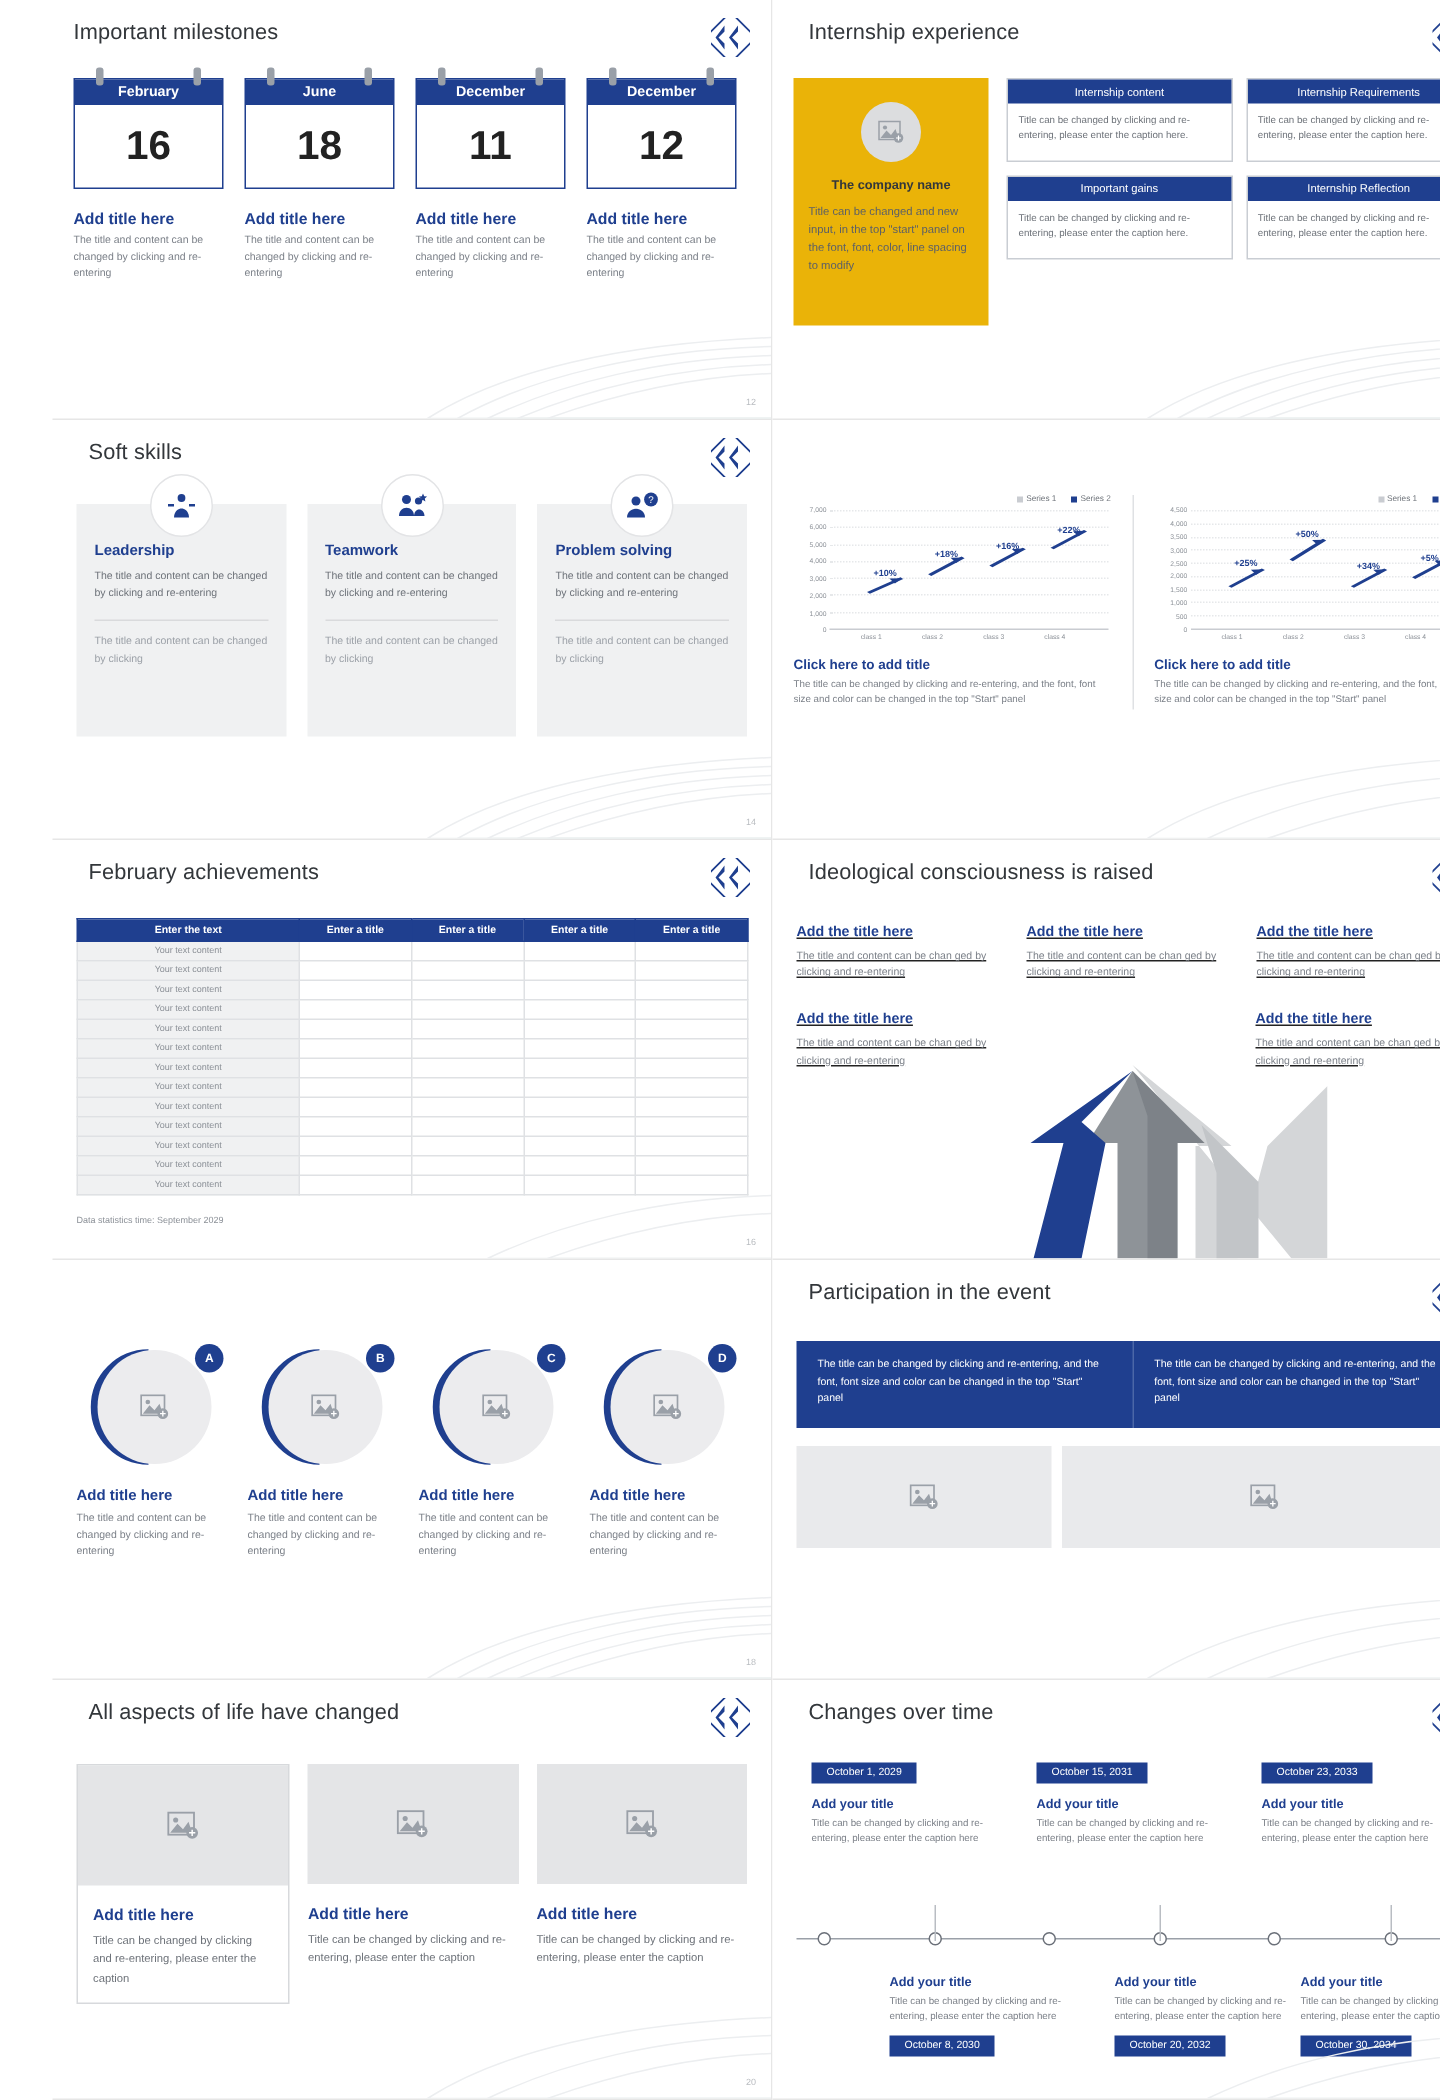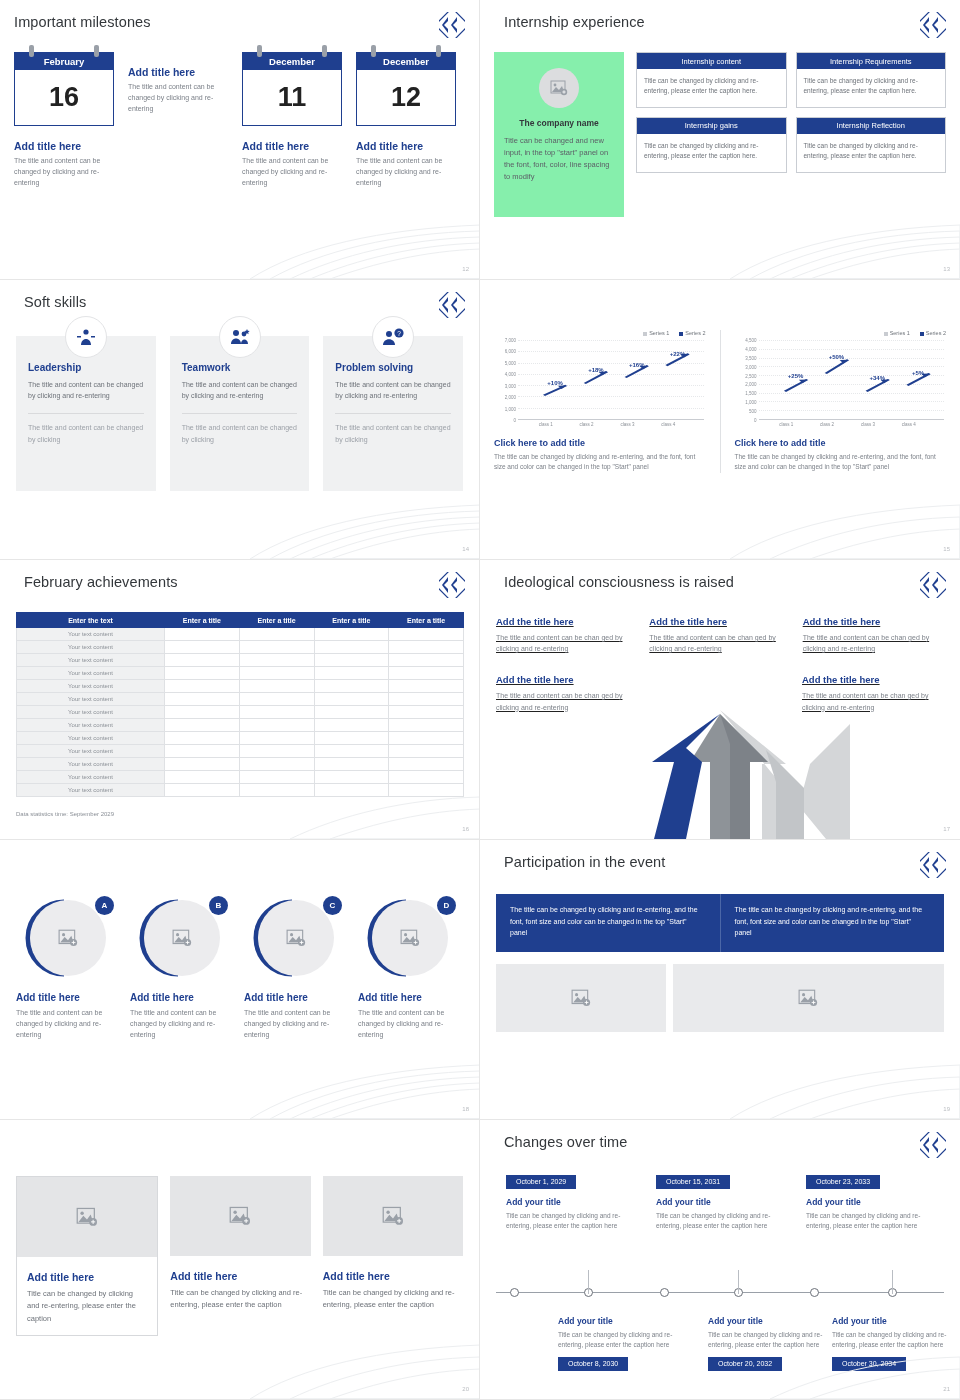--- a/index.html
+++ b/index.html
@@ -1,19 +1,19 @@
 <!DOCTYPE html>
 <html><head>
 <meta charset="utf-8">
 <style>
   * { box-sizing: border-box; }
   html, body { margin:0; padding:0; background:#ffffff; }
   body { width:960px; height:1400px; font-family:"Liberation Sans", sans-serif; color:#222; }
 
-  .sheet { width:960px; height:1232px; display:grid; grid-template-columns:480px 480px; grid-template-rows:repeat(5, 280px); }
+  .sheet { width:960px; height:1232px; display:grid; grid-template-columns:480px 480px; grid-template-rows:repeat(5, 280px);padding-left:35px; }
 
   .slide { position:relative; overflow:hidden; background:#fff; border-right:1px solid #e6e6e6; border-bottom:1px solid #e6e6e6; }
   .slide:nth-child(2n) { border-right:none; }
 
   
   .s-head { position:absolute; top:14px; left:14px; right:14px; height:26px; }
   .s-title { font-size:14.5px; color:#33373b; letter-spacing:.1px; white-space:nowrap; }
   .s-title.with-bar { padding-left:10px; }
   .logo { position:absolute; right:0; top:-2px; width:26px; height:26px; }
 
@@ -29,21 +29,21 @@
   .cal { position:relative; border:1.6px solid #1f3f8f; background:#fff; width:100px; height:74px; }
   .cal-top { background:#1f3f8f; color:#fff; font-size:9.5px; font-weight:bold; text-align:center; height:17px; line-height:17px; }
   .cal-day { text-align:center; font-size:27px; font-weight:bold; color:#222; line-height:55px; }
   .ring { position:absolute; top:-8px; width:5px; height:12px; background:#9aa0a8; border-radius:2px; }
   .ring.l { left:14px; } .ring.r { right:14px; }
   .ms-title { margin-top:14px; font-size:10.5px; font-weight:bold; color:#1f3f8f; }
   .ms-text { margin-top:4px; font-size:7px; line-height:1.55; color:#7c8189; }
 
   
   .intern-wrap { position:absolute; top:52px; left:14px; right:14px; display:flex; gap:12px; }
-  .company-card { width:130px; height:165px; background:#86efac; padding:12px 10px; }
+  .company-card { width:130px; height:165px; background:#eab308; padding:12px 10px; }
   .ph-circle { width:40px; height:40px; border-radius:50%; background:#dcdddf; margin:4px auto 10px; display:flex; align-items:center; justify-content:center; }
   .company-name { text-align:center; font-size:8.5px; font-weight:bold; color:#33373b; }
   .company-text { margin-top:7px; font-size:7.5px; line-height:1.6; color:#5c6067; }
   .grid2 { flex:1; display:grid; grid-template-columns:1fr 1fr; gap:9px; align-content:start; }
   .ic-box { border:1px solid #c9cdd3; }
   .ic-head { background:#1f3f8f; color:#fff; font-size:7.5px; text-align:center; padding:3.5px 2px; }
   .ic-body { padding:7px 7px 10px; font-size:6.5px; line-height:1.6; color:#6d7279; }
 
   
   .skill-row { position:absolute; top:56px; left:16px; right:16px; display:flex; gap:14px; }
@@ -148,20 +148,26 @@
         <div class="cal">
           <span class="ring l"></span>
             <span class="ring r"></span>
           <div class="cal-top">February</div>
           <div class="cal-day">16</div>
         </div>
         <div class="ms-title">Add title here</div>
         <div class="ms-text">The title and content can be changed by clicking and re-entering</div>
       </div>
       <div class="cal-col">
+        <div class="cal">
+          <span class="ring l"></span>
+            <span class="ring r"></span>
+          <div class="cal-top">June</div>
+          <div class="cal-day">18</div>
+        </div>
         <div class="ms-title">Add title here</div>
         <div class="ms-text">The title and content can be changed by clicking and re-entering</div>
       </div>
       <div class="cal-col">
         <div class="cal">
           <span class="ring l"></span>
             <span class="ring r"></span>
           <div class="cal-top">December</div>
           <div class="cal-day">11</div>
         </div>
@@ -215,21 +221,21 @@
       <div class="grid2">
         <div class="ic-box">
           <div class="ic-head">Internship content</div>
           <div class="ic-body">Title can be changed by clicking and re-entering, please enter the caption here.</div>
         </div>
         <div class="ic-box">
           <div class="ic-head">Internship Requirements</div>
           <div class="ic-body">Title can be changed by clicking and re-entering, please enter the caption here.</div>
         </div>
         <div class="ic-box">
-          <div class="ic-head">Internship gains</div>
+          <div class="ic-head">Important gains</div>
           <div class="ic-body">Title can be changed by clicking and re-entering, please enter the caption here.</div>
         </div>
         <div class="ic-box">
           <div class="ic-head">Internship Reflection</div>
           <div class="ic-body">Title can be changed by clicking and re-entering, please enter the caption here.</div>
         </div>
       </div>
     </div>
     <svg class="wave" viewBox="0 0 480 62" preserveAspectRatio="none">
       <path d="M250,62 C300,30 380,12 480,8 L480,62 Z" fill="none" stroke="#eceef0" stroke-width="1"></path>
@@ -748,20 +754,28 @@
     </div>
     <svg class="wave" viewBox="0 0 480 62" preserveAspectRatio="none">
       <path d="M250,62 C300,30 380,12 480,8 L480,62 Z" fill="none" stroke="#eceef0" stroke-width="1"></path>
       <path d="M290,62 C340,38 405,22 480,20 L480,62 Z" fill="none" stroke="#eceef0" stroke-width="1"></path>
       <path d="M330,62 C375,46 425,34 480,32 L480,62 Z" fill="none" stroke="#eceef0" stroke-width="1"></path>
     </svg>
     <div class="pgnum">19</div>
   </div>
 
   <div class="slide">
+    <div class="s-head">
+      <div class="s-title with-bar">All aspects of life have changed</div>
+      <svg class="logo" viewBox="0 0 26 26">
+          <path d="M3 13 L9 5 L9 9 L5 13 L9 17 L9 21 Z" fill="#1f3f8f"></path>
+          <path d="M12 13 L18 5 L18 9 L14 13 L18 17 L18 21 Z" fill="#1f3f8f"></path>
+          <rect x="1" y="1" width="24" height="24" fill="none" stroke="#1f3f8f" stroke-width="1.2" transform="rotate(45 13 13)"></rect>
+        </svg>
+    </div>
     <div class="life-row">
       <div class="life-col bordered">
         <div class="life-ph">
           <svg width="22" height="20" viewBox="0 0 18 16">
               <rect x="1" y="1" width="14" height="12" fill="none" stroke="#9aa0a8" stroke-width="1"></rect>
               <circle cx="5" cy="5" r="1.4" fill="#9aa0a8"></circle>
               <path d="M2 12 L6 7 L9 10 L12 6 L14 12 Z" fill="#9aa0a8"></path>
               <circle cx="14" cy="12" r="3.2" fill="#9aa0a8"></circle>
               <path d="M14 10.3v3.4M12.3 12h3.4" stroke="#fff" stroke-width="0.8"></path>
             </svg>

